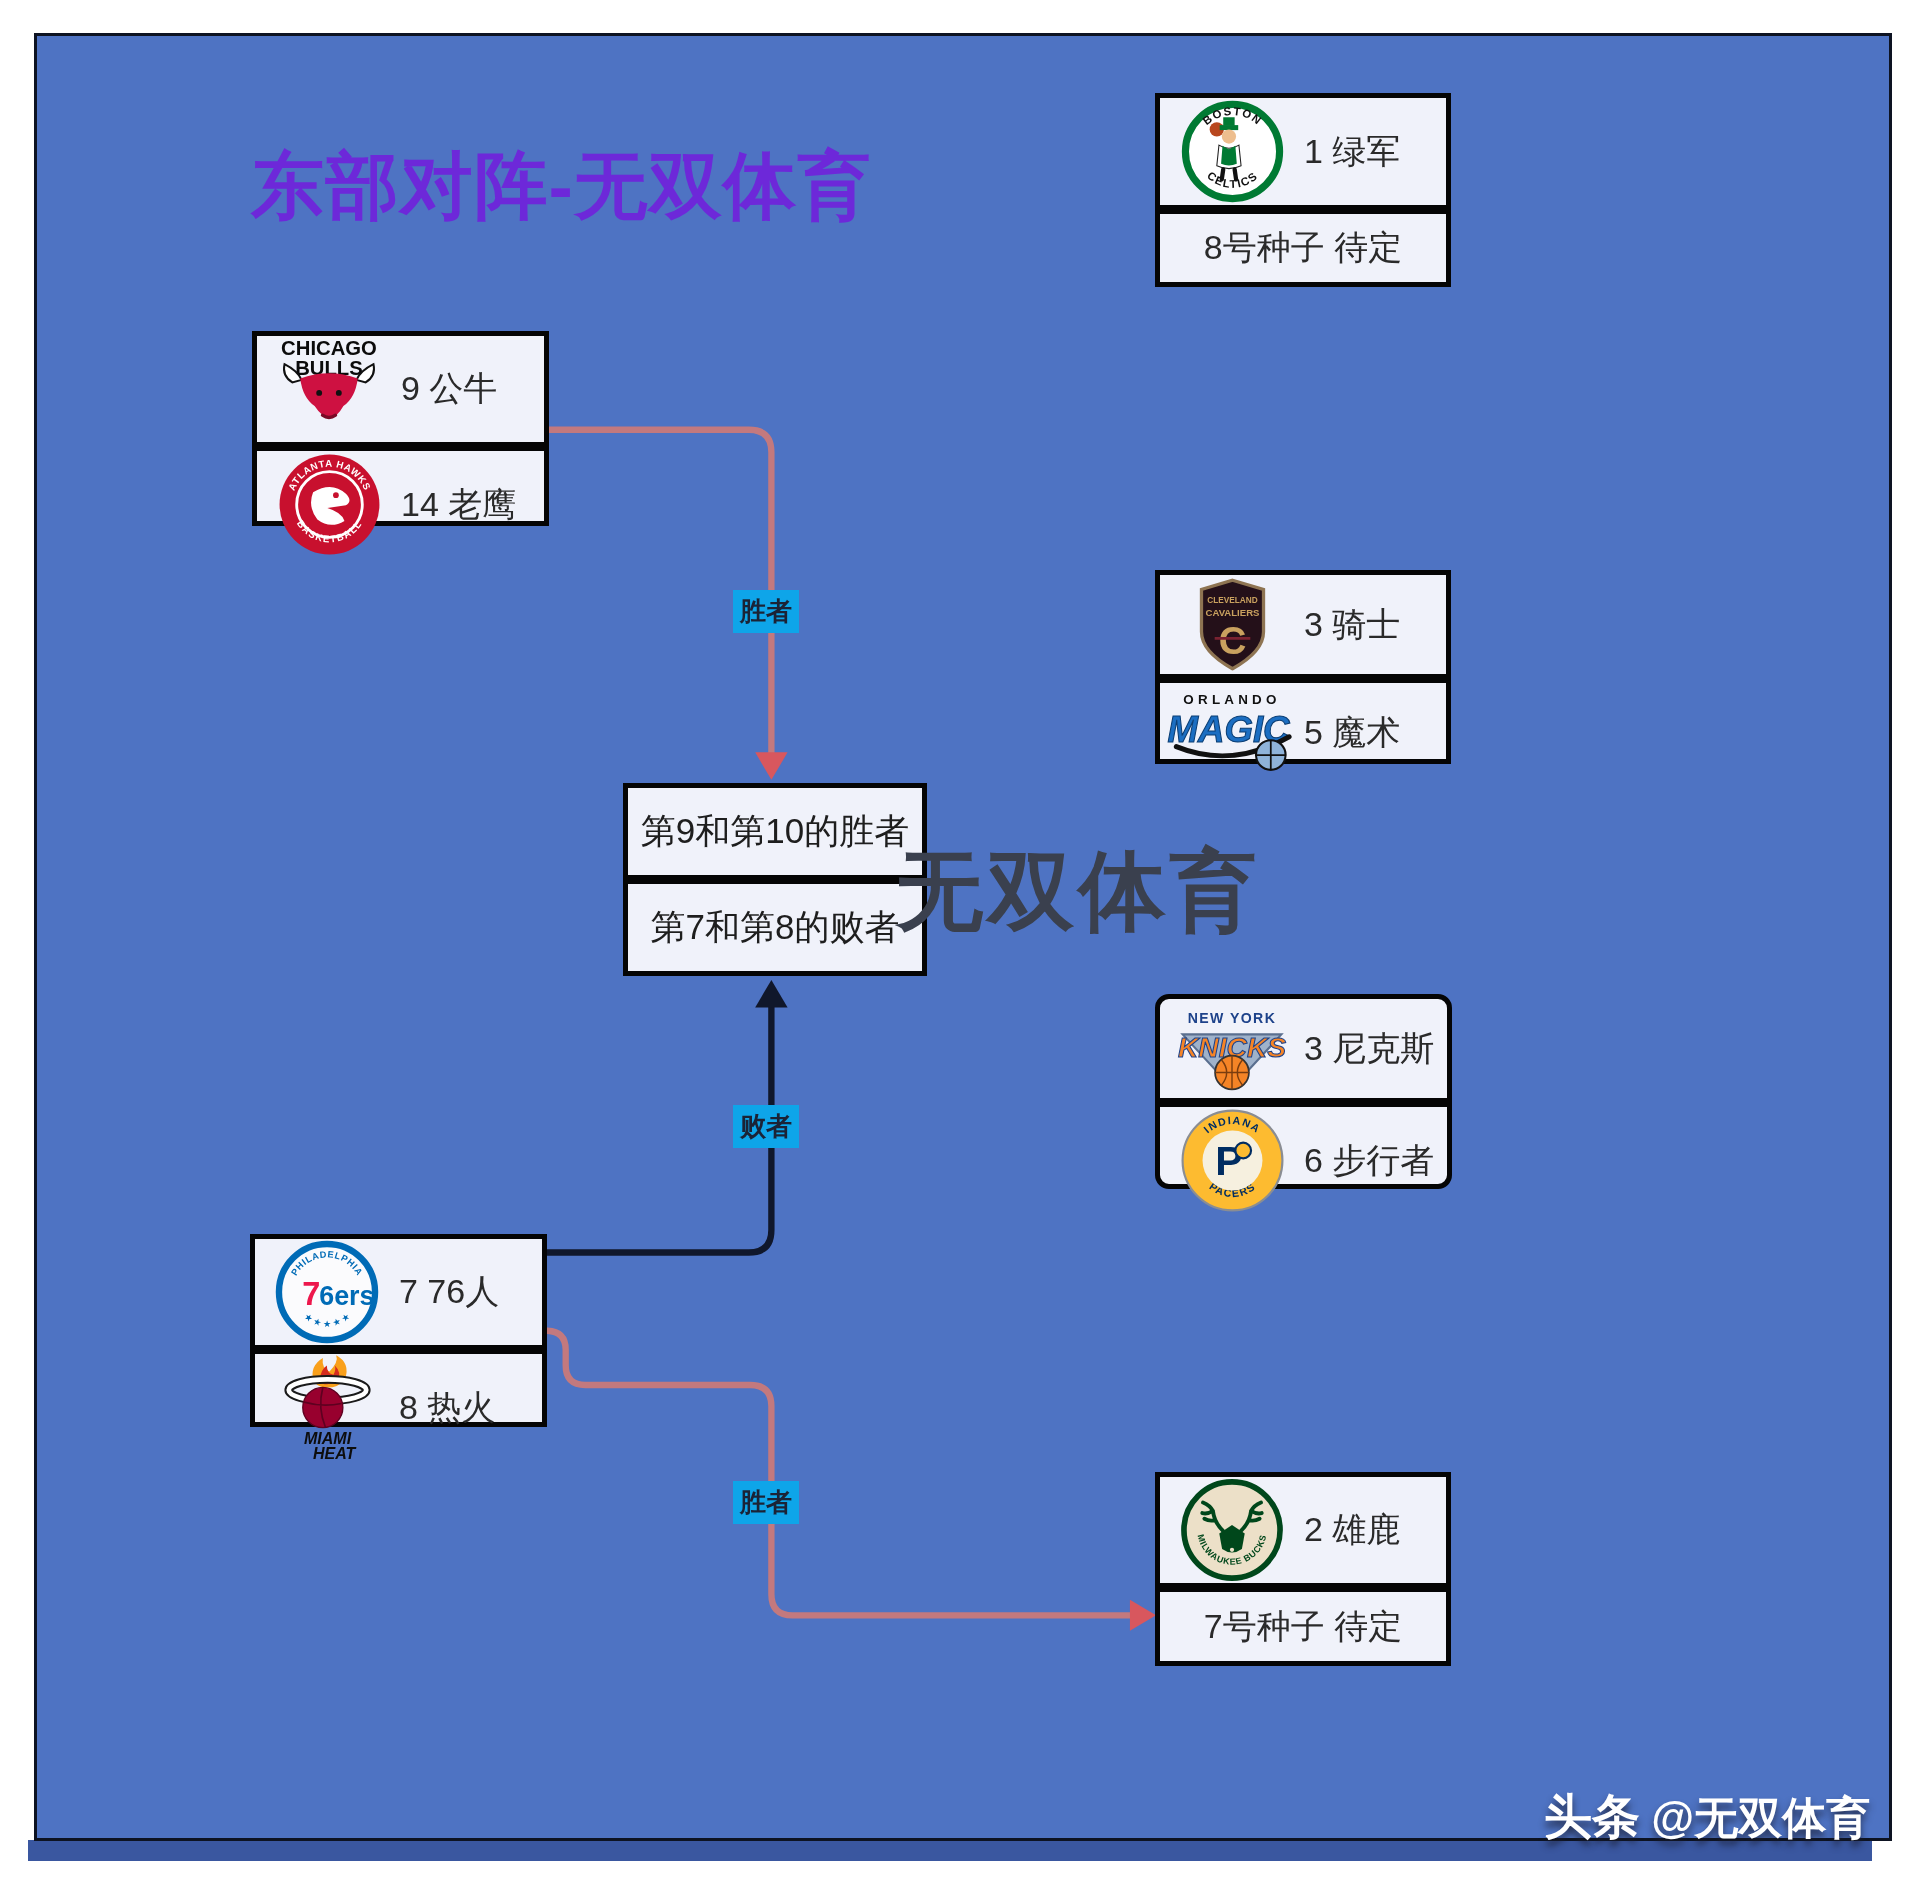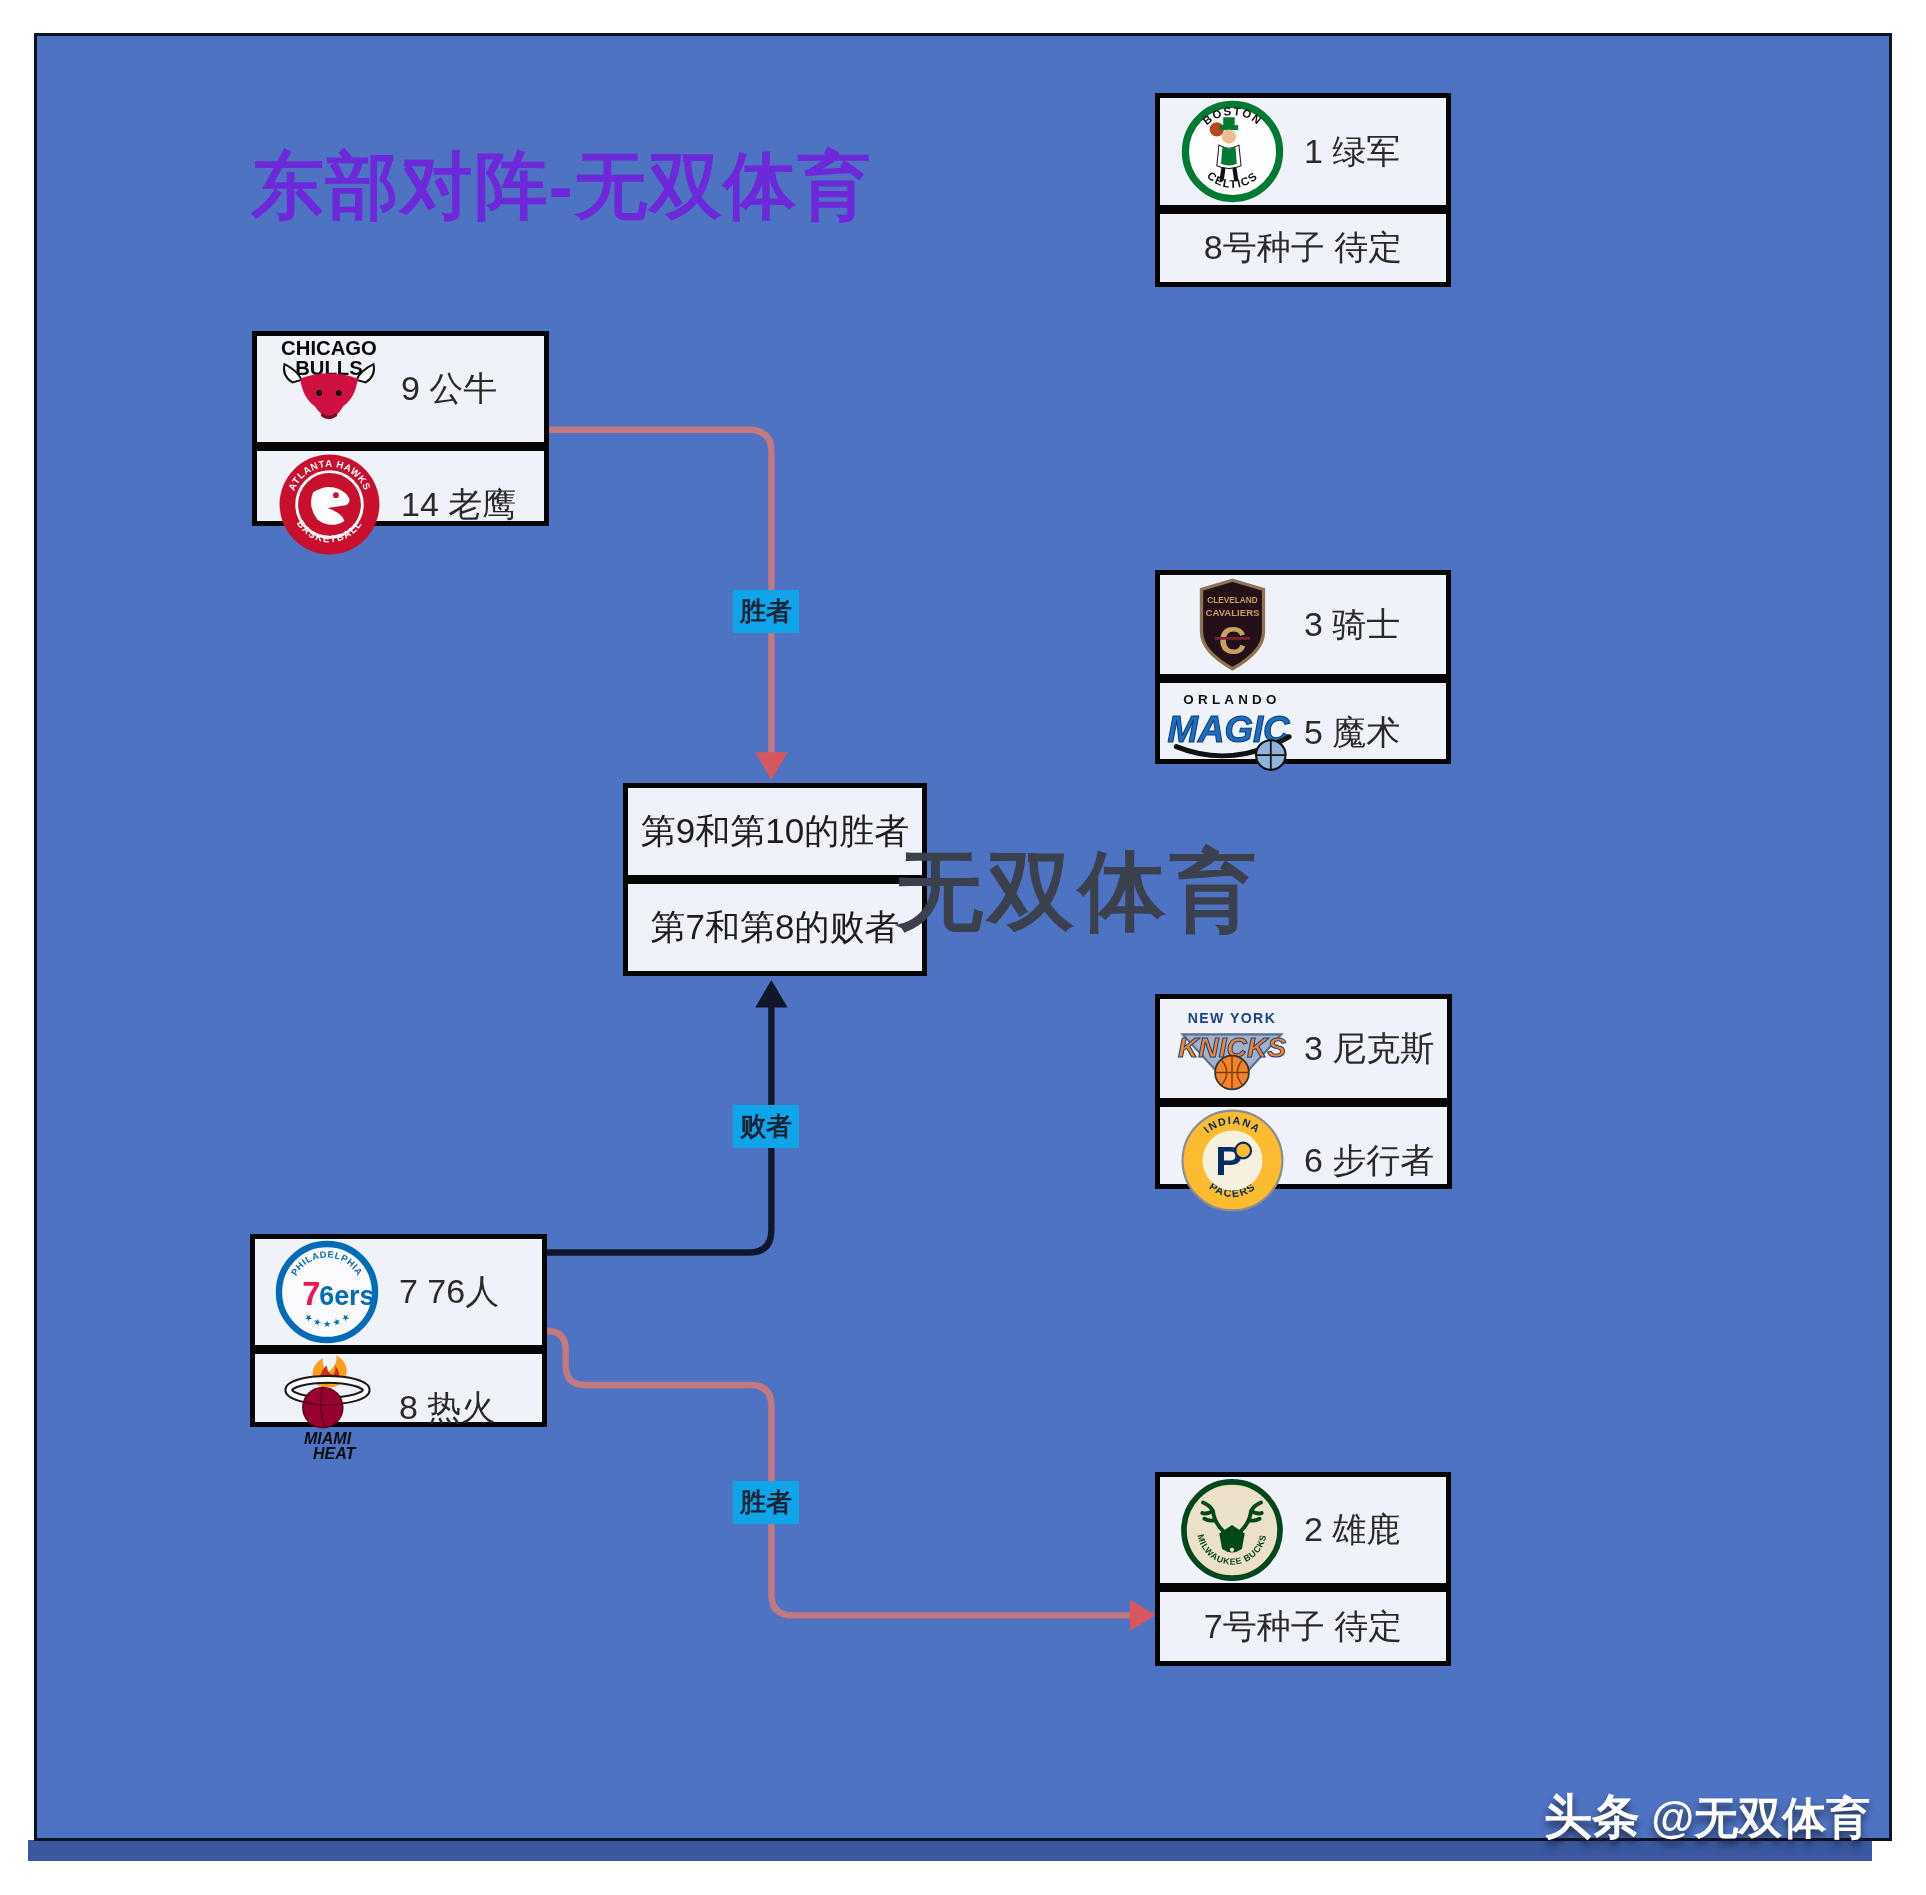--- a/index.html
+++ b/index.html
@@ -154,21 +154,21 @@
 
   <div class="match-box" style="left:623px;top:783px;width:304px;height:193px;justify-content:space-between;">
     <div class="match-row centered">
       <span class="center-label">第9和第10的胜者</span>
     </div>
     <div class="match-row divided centered">
       <span class="center-label">第7和第8的败者</span>
     </div>
   </div>
 
-  <div class="match-box" style="left:1155px;top:994px;width:297px;height:195px;">
+  <div class="match-box" style="left:1155px;top:994px;width:297px;height:195px;border-radius:14px;">
     <div class="match-row">
       <div class="logo-slot">
         <svg width="134" height="99" viewBox="0 0 190 140">
           <polygon points="25,50 165,50 95,126" fill="#9fb2ca" stroke="#5a6f8f" stroke-width="3"></polygon>
           <text x="95" y="34" font-size="20" font-weight="800" fill="#1d428a" text-anchor="middle" letter-spacing="2">NEW YORK</text>
           <text x="95" y="82" font-size="40" font-style="italic" font-weight="900" fill="#f58426" stroke="#1d428a" stroke-width="1.5" text-anchor="middle">KNICKS</text>
           <circle cx="95" cy="104" r="24" fill="#f58426" stroke="#333333" stroke-width="2.5"></circle>
           <path d="M 71 104 H 119 M 95 80 V 128 M 80 86 Q 95 104 80 122 M 110 86 Q 95 104 110 122" stroke="#7a3c0e" stroke-width="2" fill="none"></path>
         </svg>
       </div>

